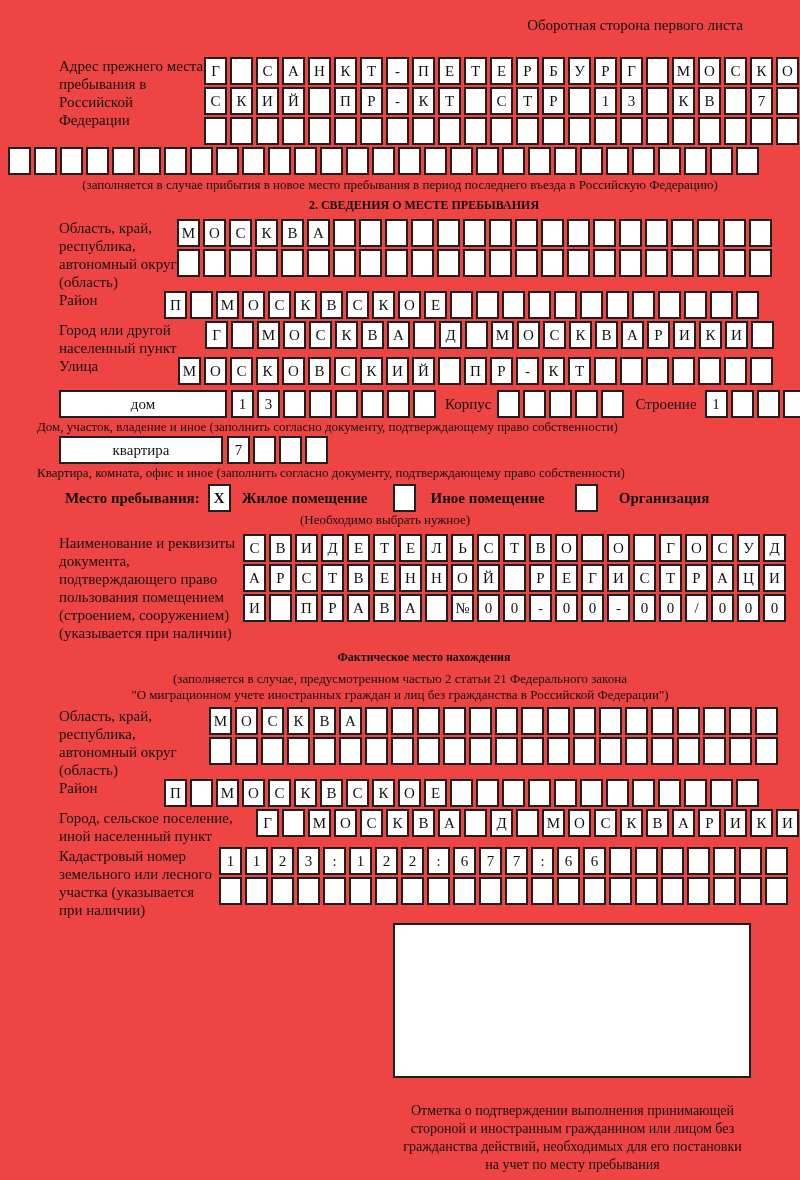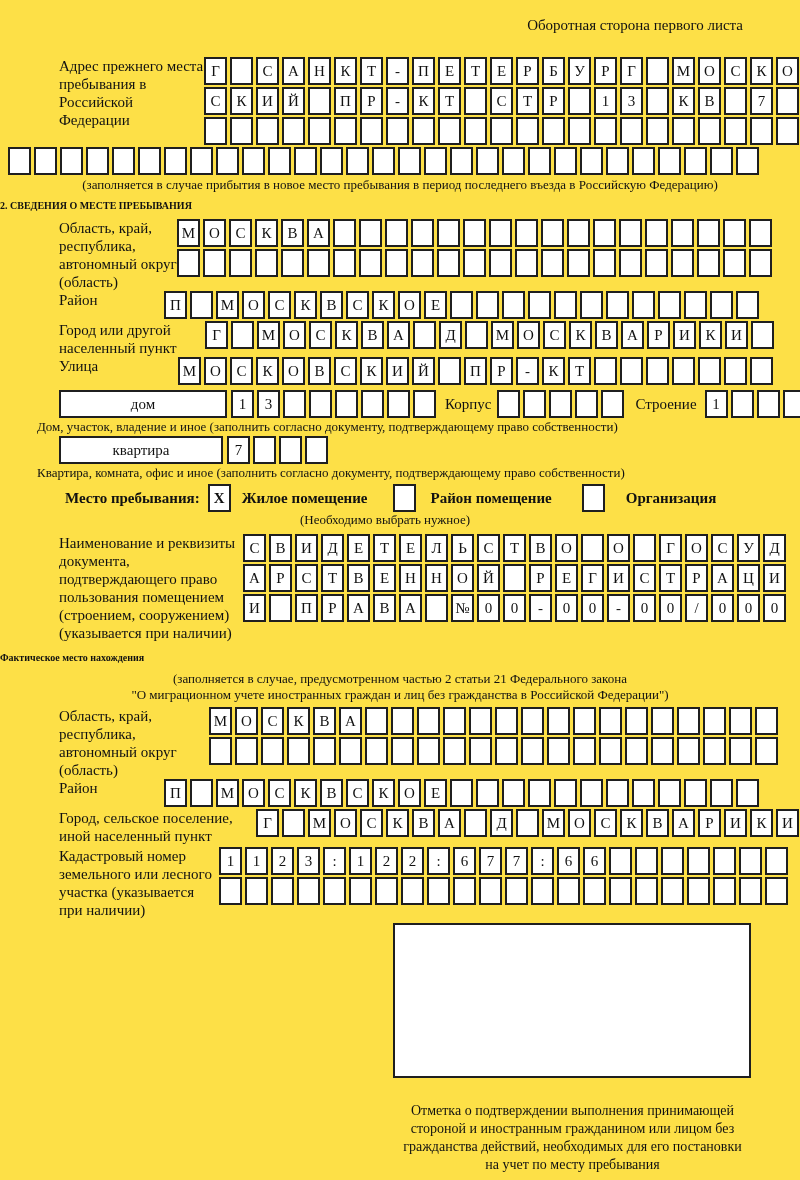--- a/index.html
+++ b/index.html
@@ -1,35 +1,35 @@
 <!DOCTYPE html>
 <html><head>
 <meta charset="utf-8">
 <style>
   html,body{margin:0;padding:0;background:#fff;}
   .sheet{
-    width:800px;height:1180px;background:#fde047;overflow:hidden;box-sizing:border-box;
+    width:800px;height:1180px;background:#ef4444;overflow:hidden;box-sizing:border-box;
     padding-top:16px;font-family:"Liberation Serif",serif;color:#111;
   }
   .hdr-note{text-align:right;padding-right:57px;font-size:15px;line-height:19px;}
   .frow{display:flex;align-items:flex-start;padding-left:28px;}
   .flabel{box-sizing:border-box;padding-left:31px;font-size:15px;line-height:18px;flex:0 0 auto;}
   .rows{display:flex;flex-direction:column;gap:2px;}
   .boxrow{display:flex;height:28px;}
   .cell{
     box-sizing:border-box;width:23px;height:28px;border:2px solid #1f1f1f;margin-right:3px;
     font-size:15px;text-align:center;line-height:24px;flex:0 0 auto;background:#fff;
     font-family:"Liberation Serif",serif;
   }
   .w-prev{width:176px;}   .w-sec{width:136px;}  .w-city{width:177px;}
   .w-doc{width:246px;} .w-lcity{width:228px;}
   .w-cad{width:222px;}
   .note{font-size:13px;line-height:16px;}
   .note-c{text-align:center;}
-  .sec-title{text-align:left;font-weight:bold;font-size:10px;line-height:19px;}
+  .sec-title{text-align:center;font-weight:bold;font-size:12px;line-height:19px;margin-left:48px;}
   .wbox{
     box-sizing:border-box;border:2px solid #1f1f1f;height:28px;display:flex;align-items:center;
     justify-content:center;font-size:15px;flex:0 0 auto;background:#fff;
   }
   .inline-lab{font-size:15px;line-height:28px;flex:0 0 auto;}
   .stamp-box{box-sizing:border-box;border:2px solid #1f1f1f;background:#fff;}
   .stamp-cap{font-size:14px;line-height:18px;text-align:center;}
   .mt2{margin-top:2px;}.mt3{margin-top:3px;}.mt4{margin-top:4px;}
   .mt5{margin-top:5px;}.mt6{margin-top:6px;}
 </style>
@@ -339,21 +339,21 @@
         <span class="cell"></span>
       </div>
   </div>
   <div class="note" style="margin:1px 0 0 37px;">Квартира, комната, офис и иное (заполнить согласно документу, подтверждающему право собственности)</div>
 
   <div class="frow mt3" style="margin-left:37px;align-items:flex-start;font-weight:bold;">
     <div class="inline-lab">Место пребывания:</div>
     <span class="cell" style="margin-left:8px;">X</span>
     <div class="inline-lab" style="margin-left:8px;">Жилое помещение</div>
     <span class="cell" style="margin-left:25px;"></span>
-    <div class="inline-lab" style="margin-left:12px;">Район помещение</div>
+    <div class="inline-lab" style="margin-left:12px;">Иное помещение</div>
     <span class="cell" style="margin-left:30px;"></span>
     <div class="inline-lab" style="margin-left:18px;">Организация</div>
   </div>
   <div class="note" style="margin-left:300px;">(Необходимо выбрать нужное)</div>
 
   <div class="frow mt6">
     <div class="flabel w-doc" style="width:209px;">Наименование и реквизиты документа, подтверждающего право пользования помещением (строением, сооружением) (указывается при наличии)</div>
     <div class="rows" style="margin-left:6px;">
       <div class="boxrow">
           <span class="cell">С</span>

